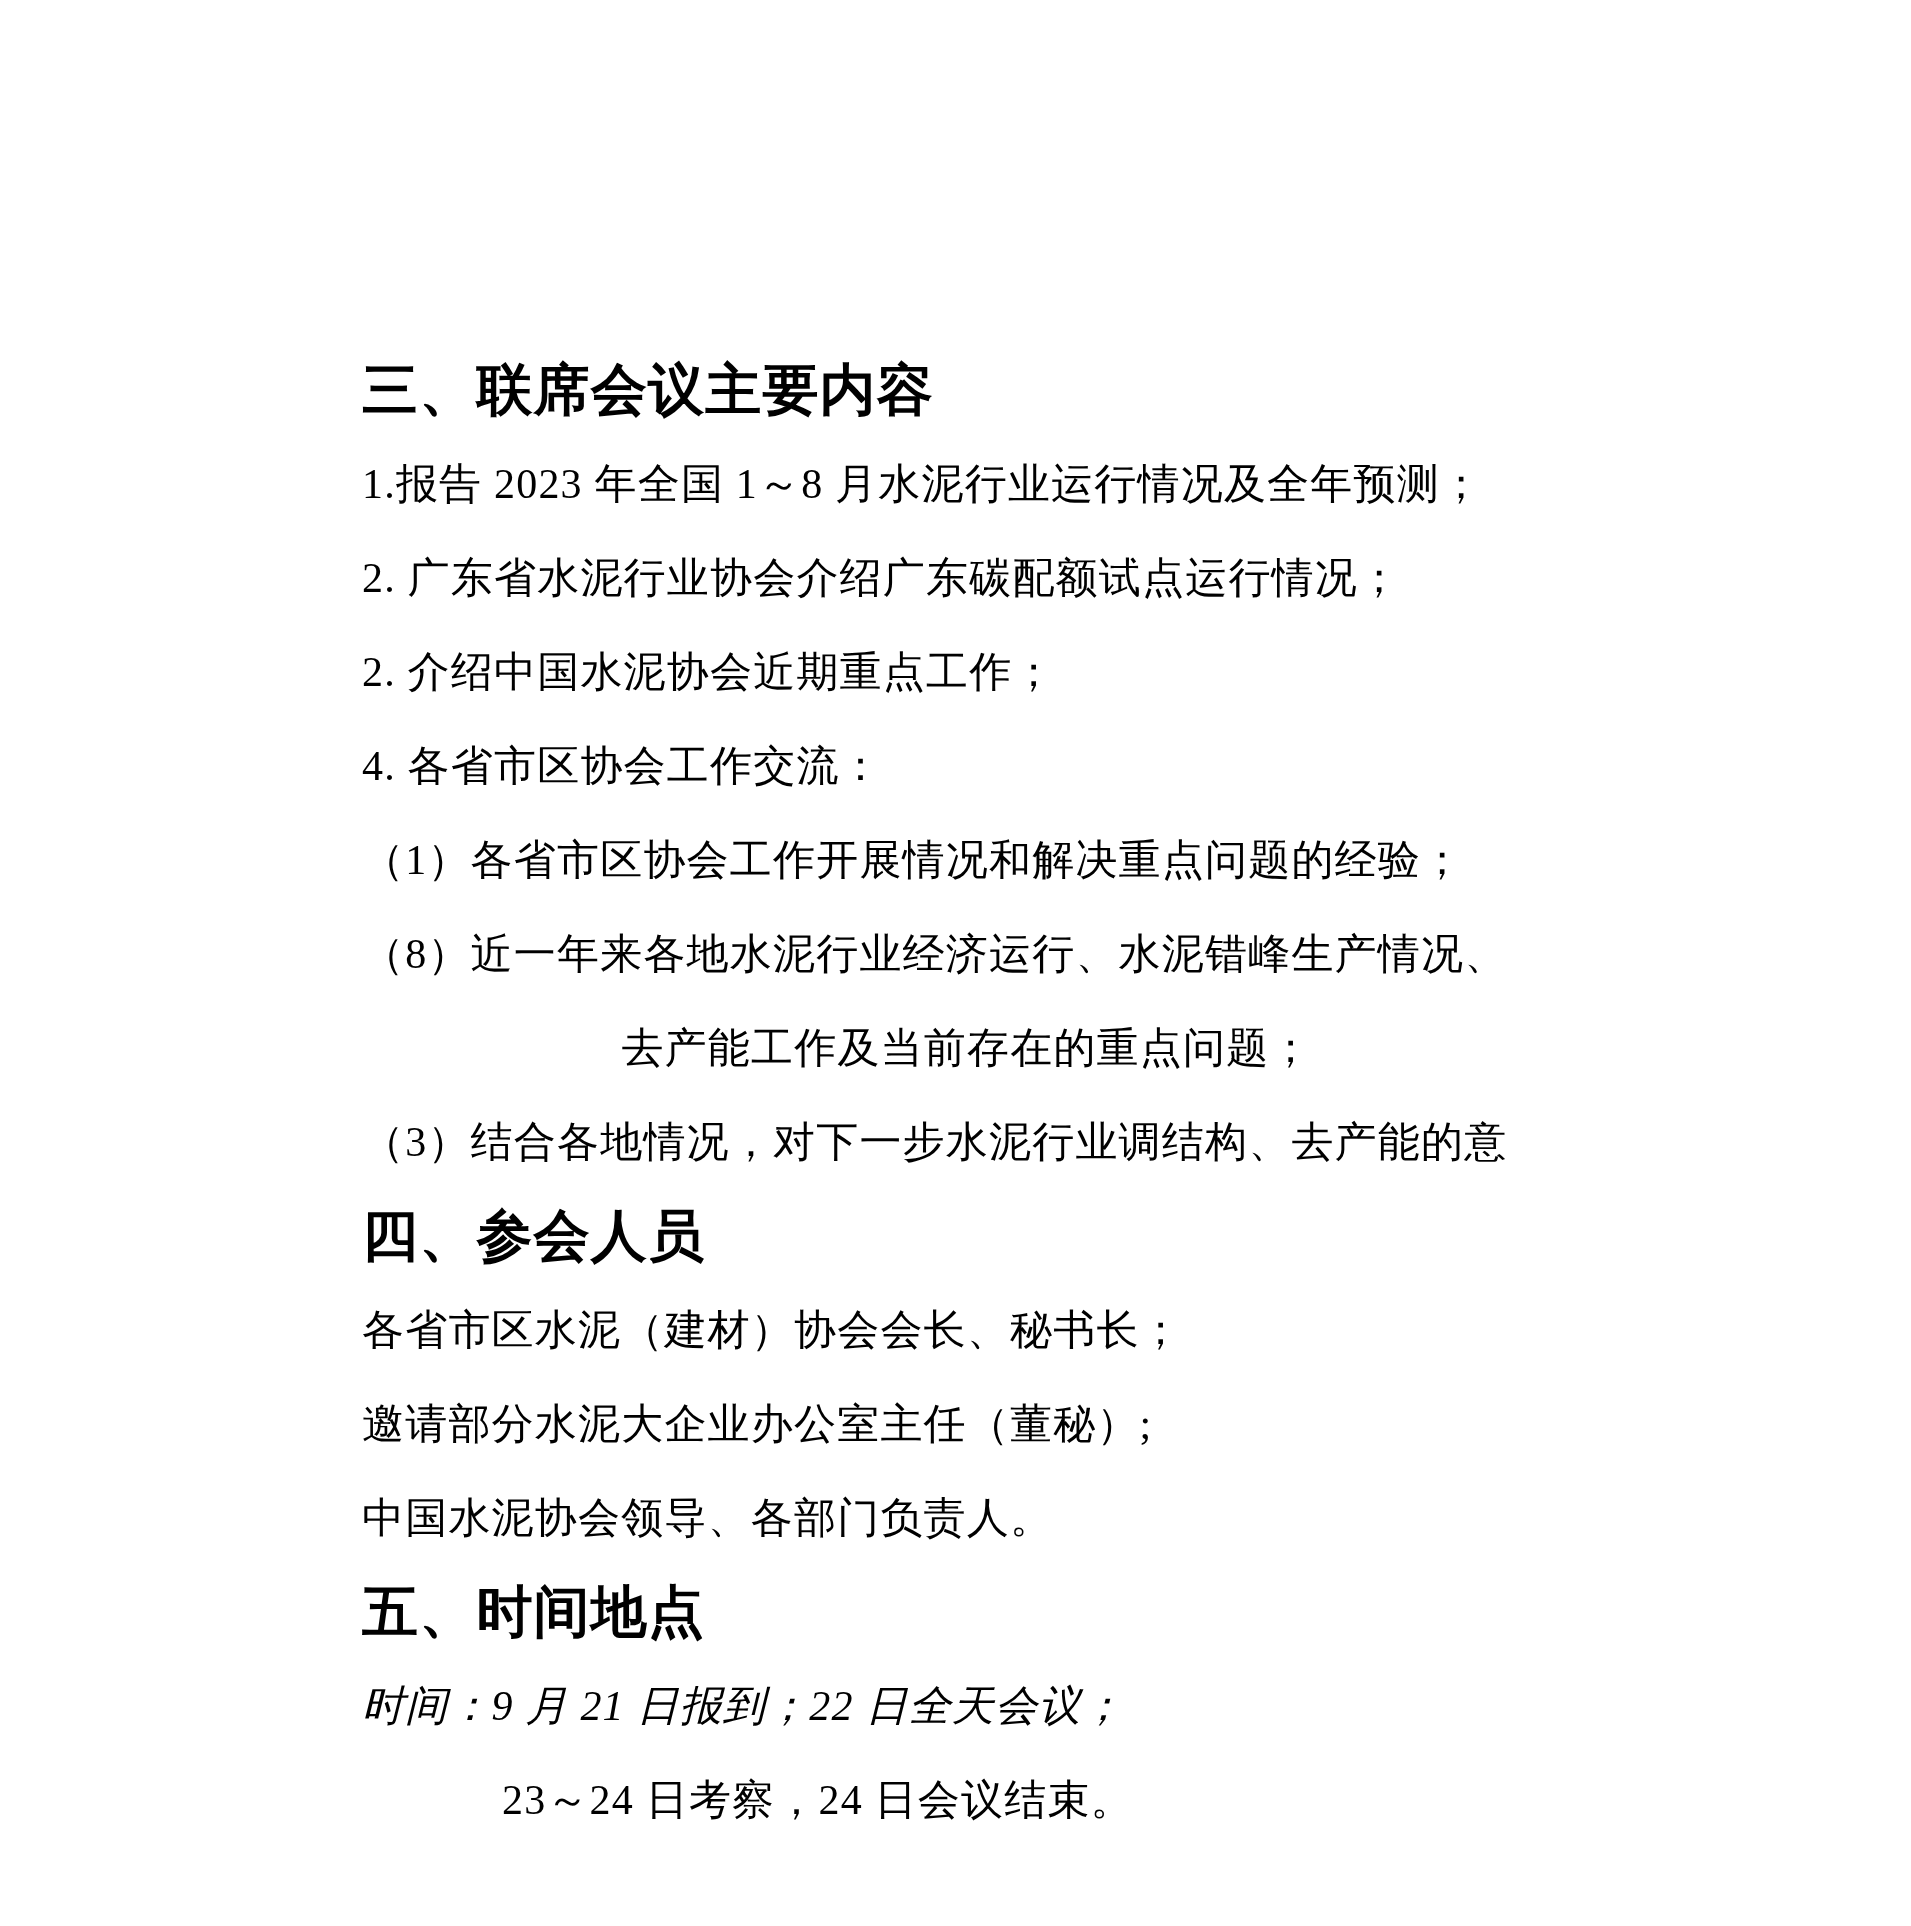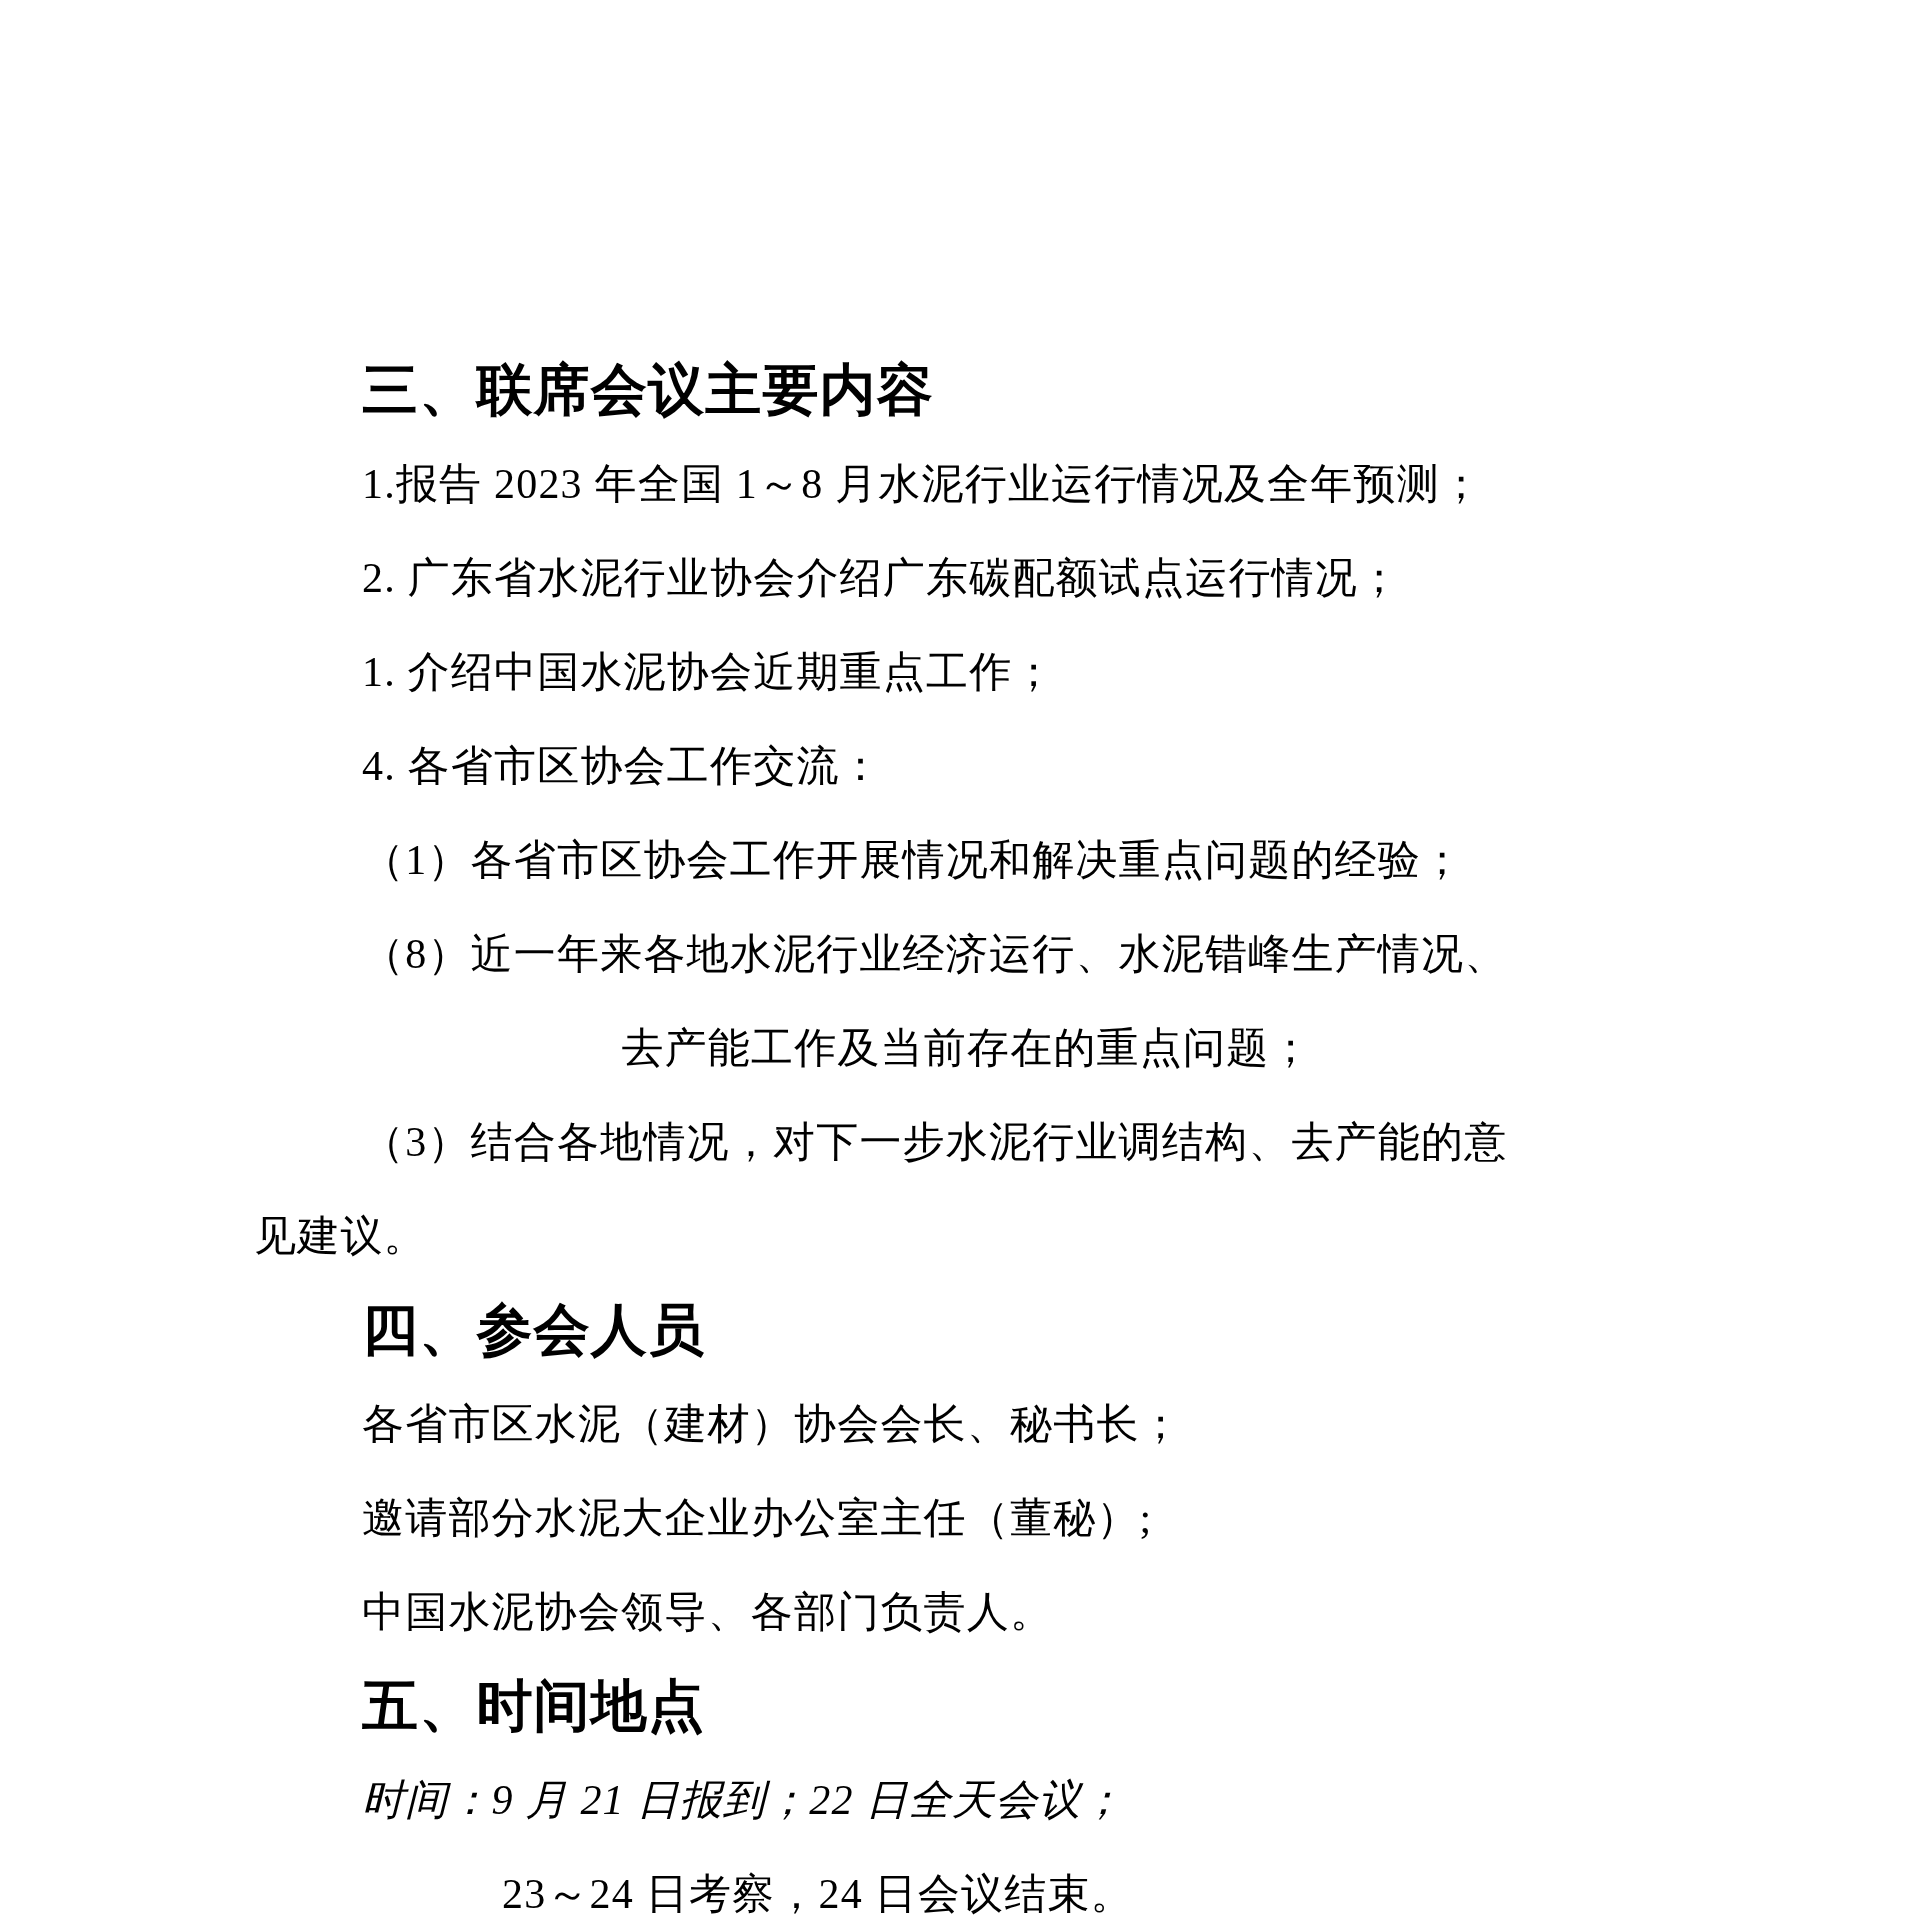--- a/index.html
+++ b/index.html
@@ -35,27 +35,26 @@
   }
 </style>
 </head>
 <body>
 
 <div class="page">
   <div class="content">
       <div class="line heading" style="padding-left: 108px;">三、联席会议主要内容</div>
       <div class="line body" style="padding-left: 108px;">1.报告 2023 年全国 1～8 月水泥行业运行情况及全年预测；</div>
       <div class="line body" style="padding-left: 108px;">2. 广东省水泥行业协会介绍广东碳配额试点运行情况；</div>
-      <div class="line body" style="padding-left: 108px;">1. 介绍中国水泥协会近期重点工作；</div>
+      <div class="line body" style="padding-left: 108px;">2. 介绍中国水泥协会近期重点工作；</div>
       <div class="line body" style="padding-left: 108px;">4. 各省市区协会工作交流：</div>
       <div class="line body" style="padding-left: 108px;">（1）各省市区协会工作开展情况和解决重点问题的经验；</div>
       <div class="line body" style="padding-left: 108px;">（8）近一年来各地水泥行业经济运行、水泥错峰生产情况、</div>
       <div class="line body" style="padding-left: 0px; text-align: center;">去产能工作及当前存在的重点问题；</div>
       <div class="line body" style="padding-left: 108px;">（3）结合各地情况，对下一步水泥行业调结构、去产能的意</div>
-      <div class="line body" style="padding-left: 0px;">见建议。</div>
       <div class="line heading" style="padding-left: 108px;">四、参会人员</div>
       <div class="line body" style="padding-left: 108px;">各省市区水泥（建材）协会会长、秘书长；</div>
       <div class="line body" style="padding-left: 108px;">邀请部分水泥大企业办公室主任（董秘）;</div>
       <div class="line body" style="padding-left: 108px;">中国水泥协会领导、各部门负责人。</div>
       <div class="line heading" style="padding-left: 108px;">五、时间地点</div>
       <div class="line body" style="padding-left: 108px; font-style: italic;">时间：9 月 21 日报到；22 日全天会议；</div>
       <div class="line body" style="padding-left: 248px;">23～24 日考察，24 日会议结束。</div>
     </div>
 
 </div>

